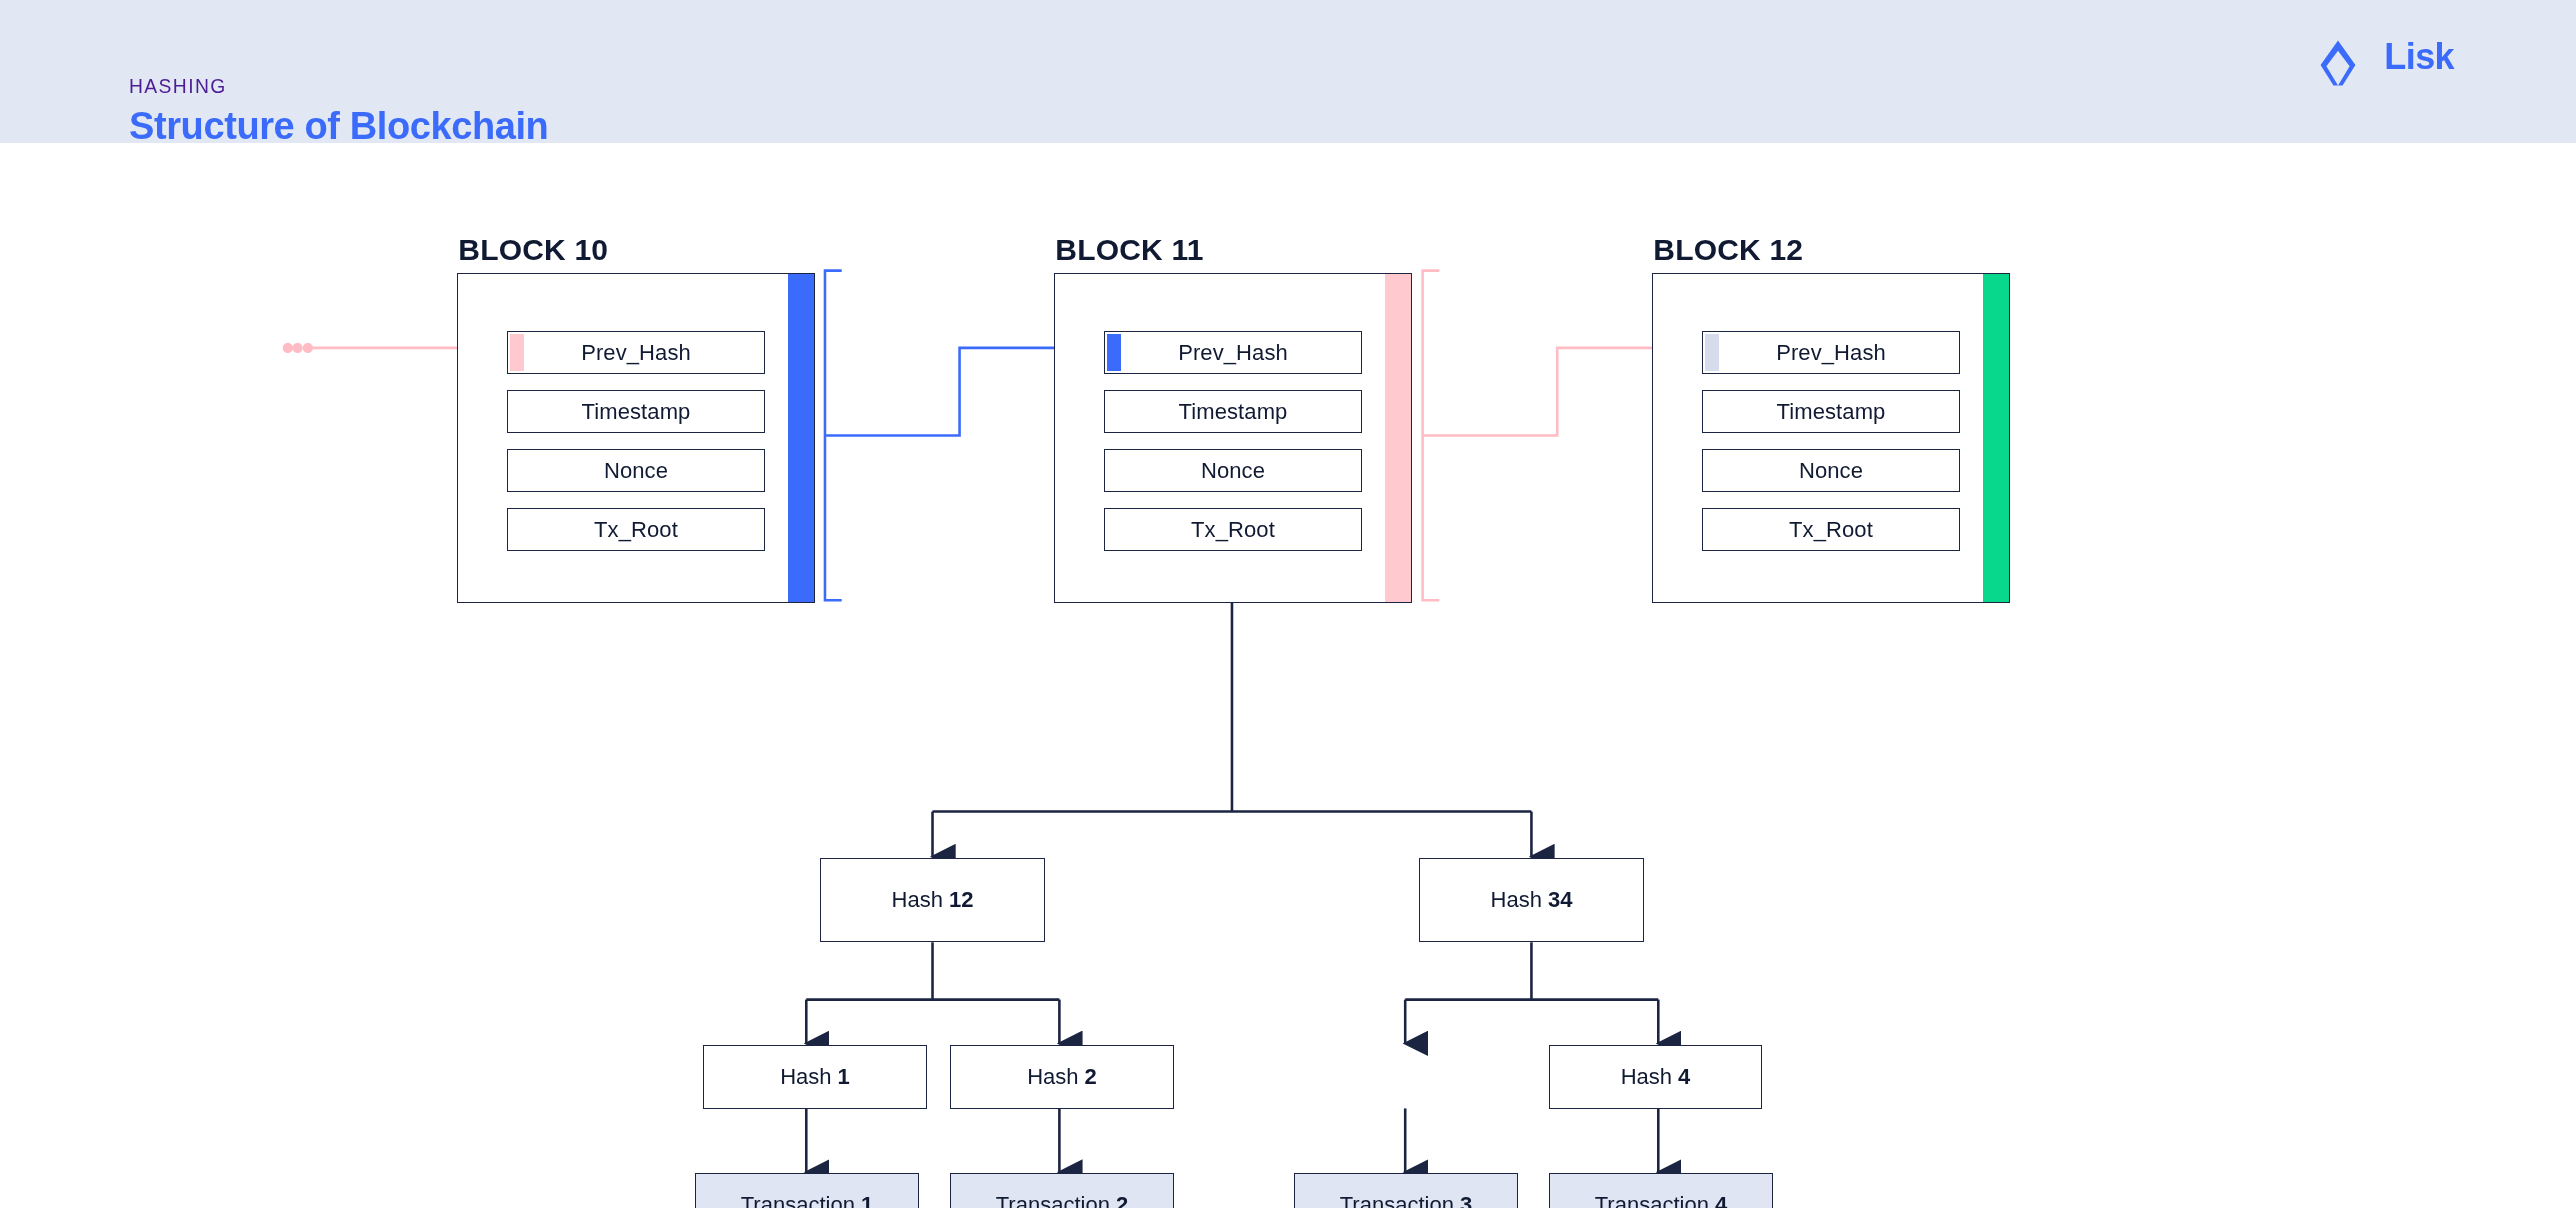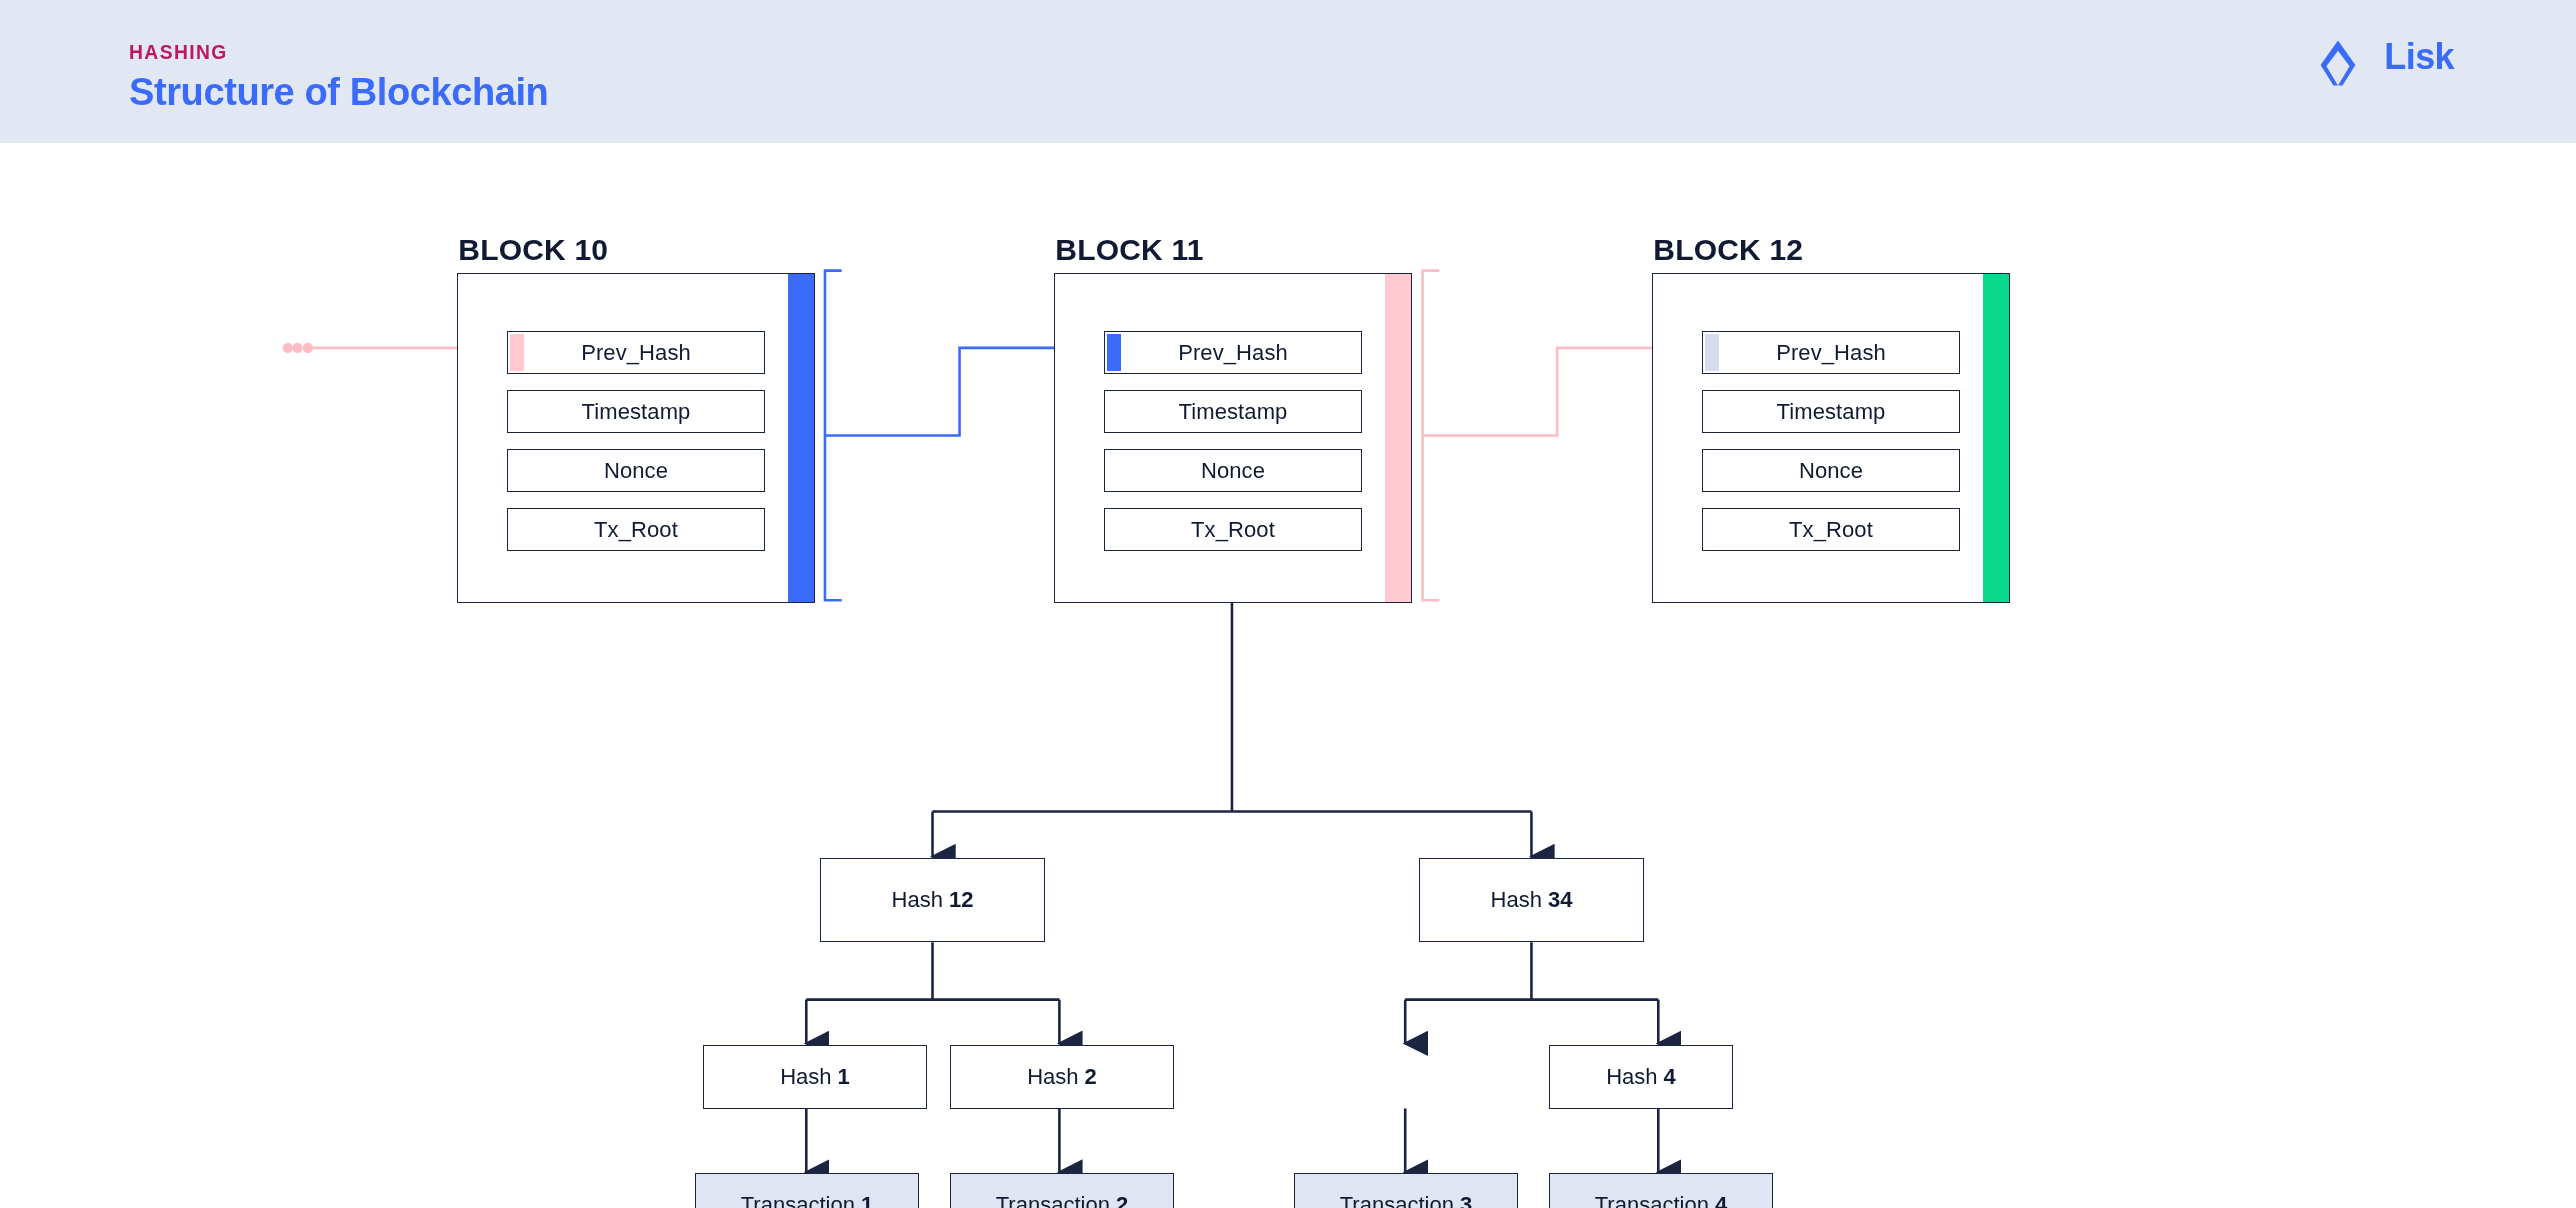--- a/index.html
+++ b/index.html
@@ -11,22 +11,22 @@
     position:relative;
   }
 
   
   #header{
     position:absolute;left:0;top:0;width:2576px;height:143px;
     background:#e2e7f4;
   }
   #header-texts{position:absolute;left:129px;top:43px;}
   #kicker{
-    font-size:19.3px;font-weight:700;color:#be185d;
-    letter-spacing:1.4px;line-height:1;
+    font-size:19.3px;font-weight:400;color:#4c1d95;
+    letter-spacing:1.4px;line-height:1;margin-top:34px;
   }
   #page-title{
     margin-top:10.3px;
     font-size:38px;font-weight:700;color:#3b6bfa;
     letter-spacing:-0.4px;line-height:1.05;
   }
   #brand{
     position:absolute;right:122px;top:39px;
     display:flex;align-items:flex-start;gap:26px;
   }
@@ -246,21 +246,21 @@
   <div class="mnode" style="left:1419px;top:715px;width:225px;height:84px;">
     <span class="mnode-label"><span>Hash </span><b>34</b></span>
   </div>
 
   <div class="mnode" style="left:695px;top:902px;width:224px;height:64px;margin-left:8px;">
     <span class="mnode-label"><span>Hash </span><b>1</b></span>
   </div>
   <div class="mnode" style="left:950px;top:902px;width:224px;height:64px;">
     <span class="mnode-label"><span>Hash </span><b>2</b></span>
   </div>
-  <div class="mnode" style="left:1549px;top:902px;width:184px;height:64px;">
+  <div class="mnode" style="left:1549px;top:902px;width:213px;height:64px;">
     <span class="mnode-label"><span>Hash </span><b>4</b></span>
   </div>
 
   <div class="mnode tx" style="left:695px;top:1030px;width:224px;height:64px;">
     <span class="mnode-label"><span>Transaction </span><b>1</b></span>
   </div>
   <div class="mnode tx" style="left:950px;top:1030px;width:224px;height:64px;">
     <span class="mnode-label"><span>Transaction </span><b>2</b></span>
   </div>
   <div class="mnode tx" style="left:1294px;top:1030px;width:224px;height:64px;">

